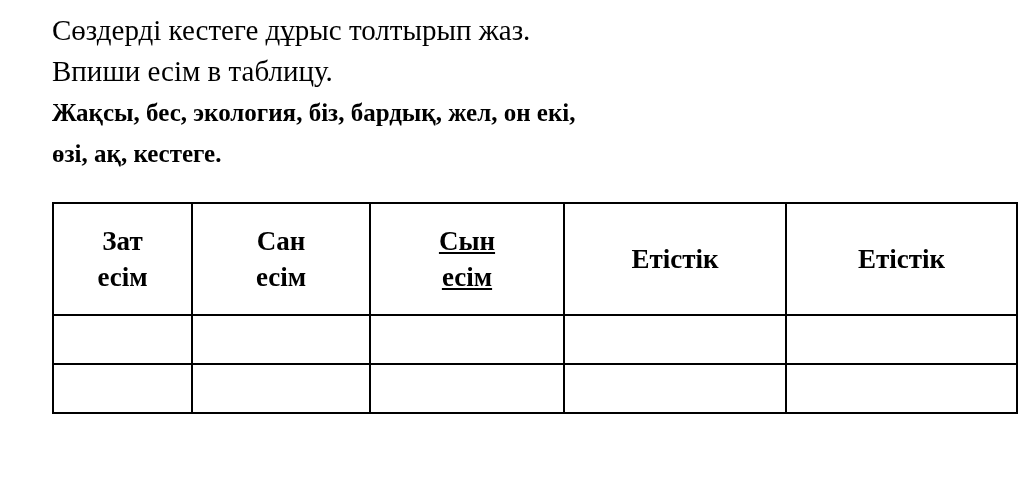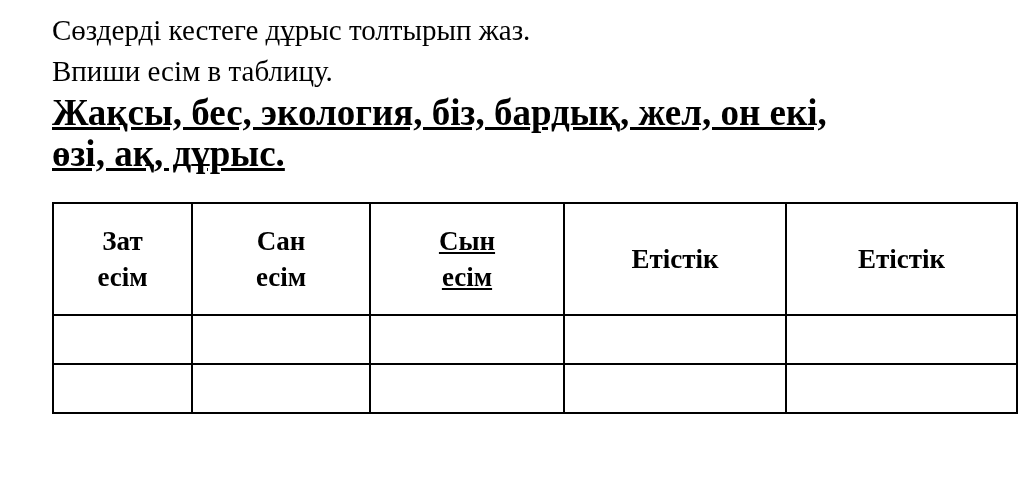--- a/index.html
+++ b/index.html
@@ -20,25 +20,24 @@
     width: 1023px;
     height: 480px;
   }
   .instruction {
     font-size: 29px;
     line-height: 41px;
     font-weight: normal;
     white-space: nowrap;
   }
   .wordlist {
-    font-size: 37px;
+    font-size: 25px;
     line-height: 41px;
     font-weight: bold;
     max-width: 890px;
-    text-decoration: underline;
   }
   .wordlist-line {
     white-space: nowrap;
   }
   .table-wrap {
     margin-top: 28px;
     width: 936px;
   }
   table.grammar-table {
     border-collapse: collapse;
@@ -73,21 +72,21 @@
 </head>
 <body>
 
 <div class="page">
 
   <div class="instruction">Сөздерді кестеге дұрыс толтырып жаз.</div>
   <div class="instruction">Впиши есім в таблицу.</div>
 
   <div class="wordlist">
     <div class="wordlist-line">Жақсы, бес, экология, біз, бардық, жел, он екі,</div>
-    <div class="wordlist-line">өзі, ақ, дұрыс.</div>
+    <div class="wordlist-line">өзі, ақ, кестеге.</div>
   </div>
 
   <div class="table-wrap">
     <table class="grammar-table">
       <thead>
         <tr>
           <th class="col-1">
             <span class="hdr-line">Зат</span>
             <span class="hdr-line">есім</span>
           </th>

